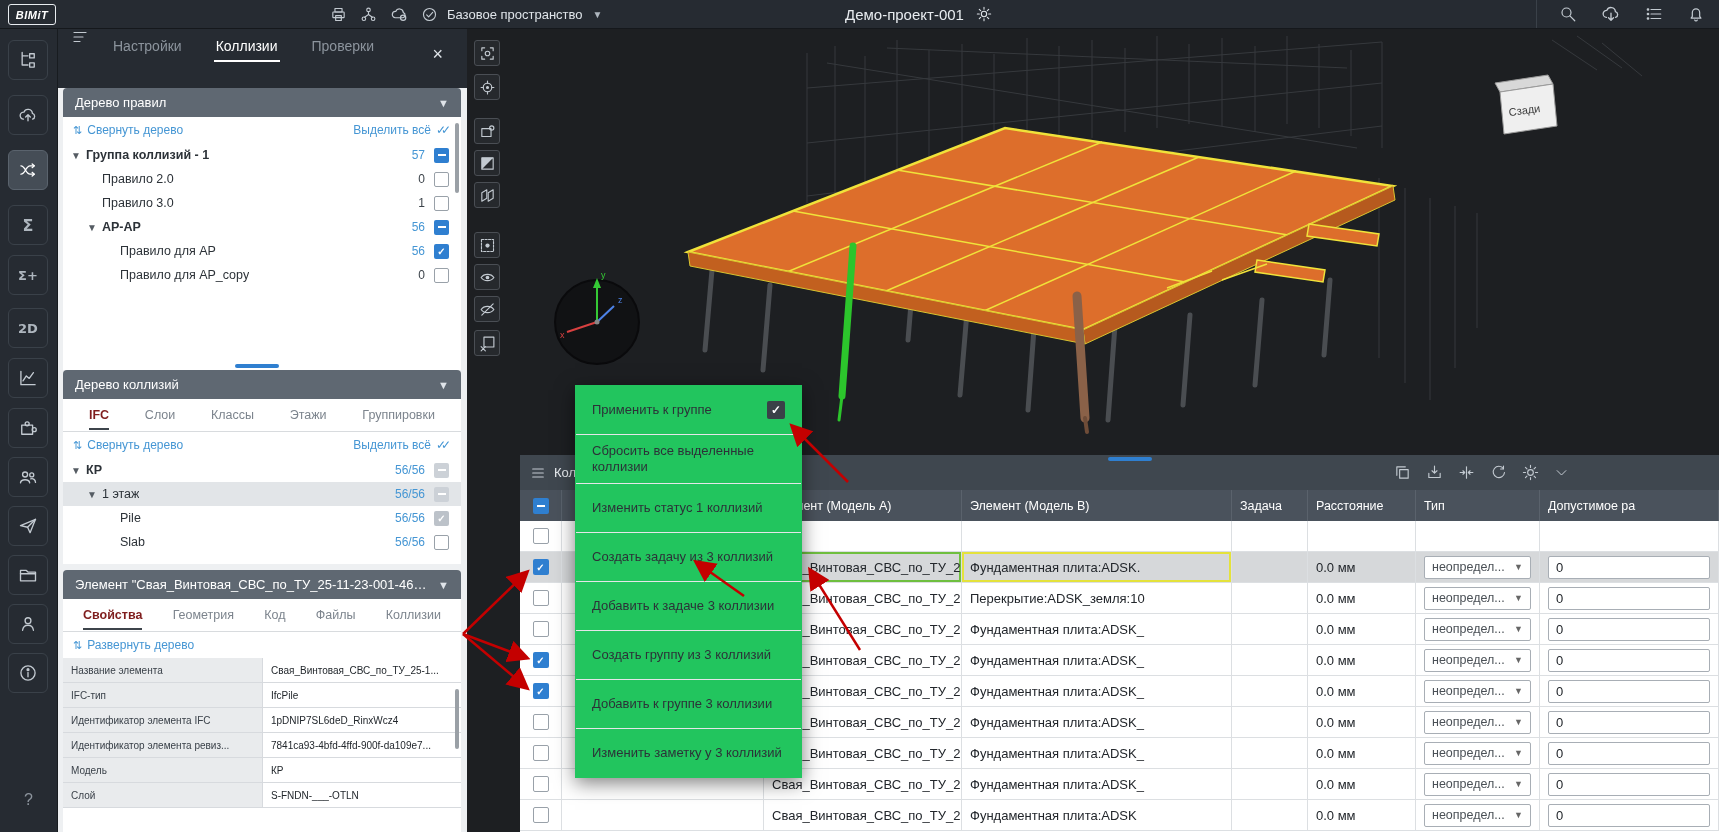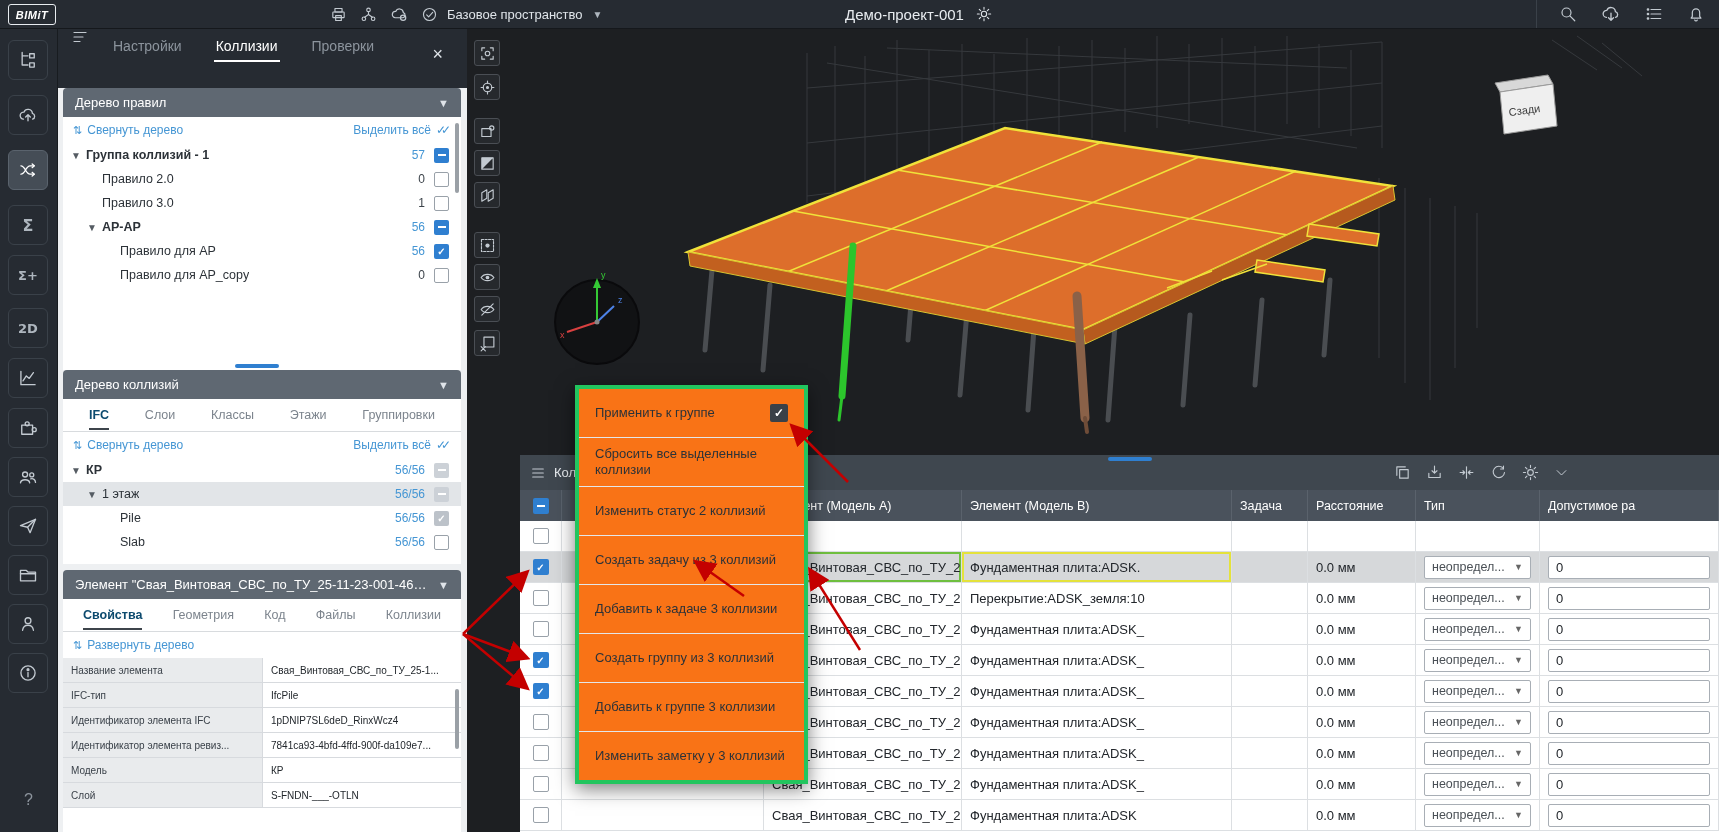--- a/index.html
+++ b/index.html
@@ -53,21 +53,21 @@
   .cb{display:inline-flex;align-items:center;justify-content:center;flex:none;width:15px;height:15px;border-radius:2px;box-sizing:border-box;margin-left:9px;cursor:pointer}
   .cb.e{background:#fff;border:1.5px solid #99a1a9}
   .cb.c{background:#2f7fd0}
   .cb.i{background:#2f7fd0}
   .cb.gc{background:#bcc2c9}
   .cb.gi{background:#ccd1d7}
   .cb.c::after,.cb.gc::after{content:"✓";color:#fff;font-size:10px;font-weight:bold}
   .cb.i::after,.cb.gi::after{content:"";width:8px;height:2px;background:#fff}
   .subtabs{display:flex;align-items:center;justify-content:space-between;padding:0 26px;height:32px;border-bottom:1px solid #d8dbde}
   .stab{position:relative;background:none;border:none;font-size:12.5px;color:#7c848d;cursor:pointer;padding:8px 0}
-  .stab.on{color:#0c4a6e;font-weight:bold}
+  .stab.on{color:#7f1d1d;font-weight:bold}
   .stab.on::after{content:"";position:absolute;left:0;right:0;bottom:0;height:2px;background:#3d444b}
   .props{display:grid;grid-template-columns:200px 1fr}
   .pk,.pv{height:24px;display:flex;align-items:center;padding:0 8px;font-size:10px;border-bottom:1px solid #d7dade;white-space:nowrap;overflow:hidden}
   .pk{background:#e9ebed;color:#3a4149;border-right:1px solid #d7dade}
   .pv{background:#fff;color:#22272c}
   .vthumb{position:absolute;width:4px;background:#9aa0a6;border-radius:2px}
   .bluehandle{position:absolute;height:4px;width:44px;background:#2f7fd0;border-radius:2px}
 
   
   .viewport{position:absolute;left:467px;top:28px;right:0;bottom:0;background:#1d1f22;z-index:1}
@@ -85,21 +85,21 @@
   .bcc{display:flex;align-items:center;justify-content:center;border-right:1px solid #dcdfe2;border-bottom:1px solid #dcdfe2;background:#fff}
   .hl .bc,.hl .bcc{background:#d6d8da}
   .cellA{box-shadow:inset 0 0 0 2px #6fbf3f}
   .cellB{box-shadow:inset 0 0 0 2px #e4e23c}
   .cbt{width:16px;height:16px;margin-left:0}
   .dd{flex:1;display:flex;justify-content:space-between;align-items:center;border:1px solid #a8aeb5;border-radius:2px;height:21px;padding:0 7px;font-size:12.5px;color:#4a5056;background:#fff;cursor:pointer}
   .dd .car{font-size:9px;color:#666}
   .inp{flex:1;border:1px solid #a8aeb5;border-radius:2px;height:21px;display:flex;align-items:center;padding:0 7px;background:#fff;font-size:13px;color:#22262b}
 
   
-  .cmenu{position:absolute;left:575px;top:385px;width:225px;background:#f97316;border:4px solid #22c55e;box-shadow:0 5px 18px rgba(0,0,0,.5);z-index:40}
+  .cmenu{position:absolute;left:575px;top:385px;width:225px;background:#22c55e;border:1px solid #22c55e;box-shadow:0 5px 18px rgba(0,0,0,.5);z-index:40}
   .mi{display:flex;align-items:center;height:48px;padding:0 16px;font-size:13px;color:#2c3238;border-bottom:1px solid #e4e6e8;cursor:pointer;white-space:normal;line-height:1.25}
   .mi:last-child{border-bottom:none}
   .mcb{width:18px;height:18px;border-radius:2px;background:#3a4148;margin-left:auto;display:flex;align-items:center;justify-content:center;flex:none}
   .mcb::after{content:"✓";color:#fff;font-size:12px;font-weight:bold}
 
   .arrows{position:absolute;left:0;top:0;width:1719px;height:832px;z-index:50;pointer-events:none}
 </style>
 </head>
 <body>
 
@@ -821,21 +821,21 @@
 
   <div class="cmenu">
     <div class="mi">
         <span>Применить к группе</span>
         <span class="mcb"></span>
       </div>
     <div class="mi">
         <span>Сбросить все выделенные коллизии</span>
       </div>
     <div class="mi">
-        <span>Изменить статус 2 коллизий</span>
+        <span>Изменить статус 1 коллизий</span>
       </div>
     <div class="mi">
         <span>Создать задачу из 3 коллизий</span>
       </div>
     <div class="mi">
         <span>Добавить к задаче 3 коллизии</span>
       </div>
     <div class="mi">
         <span>Создать группу из 3 коллизий</span>
       </div>

